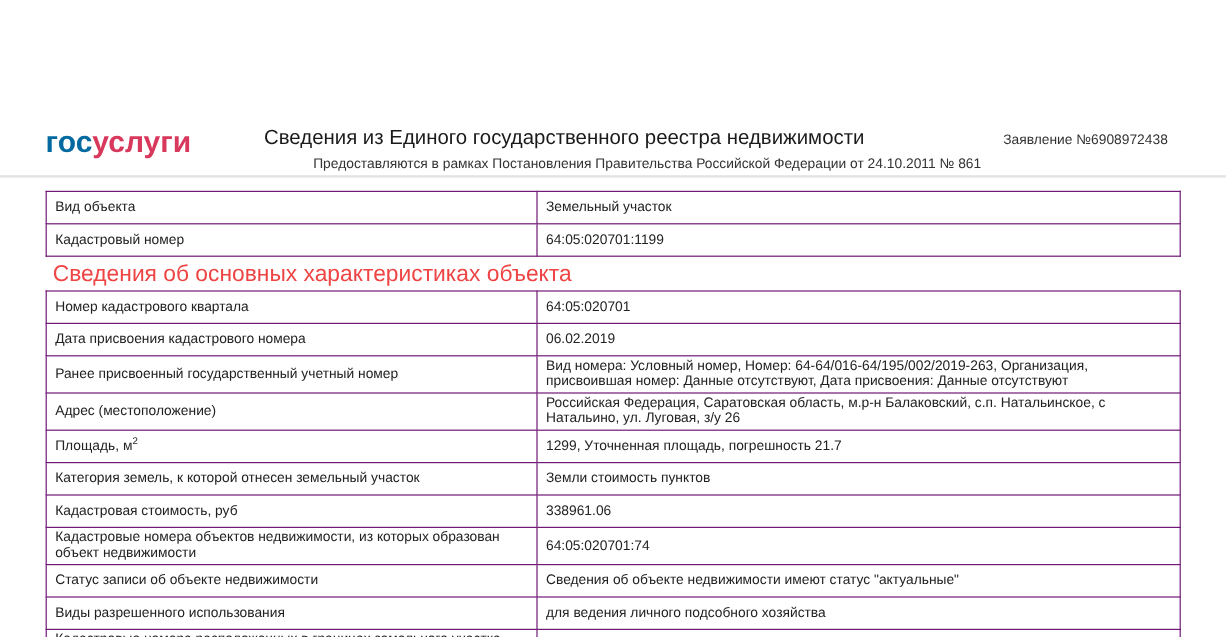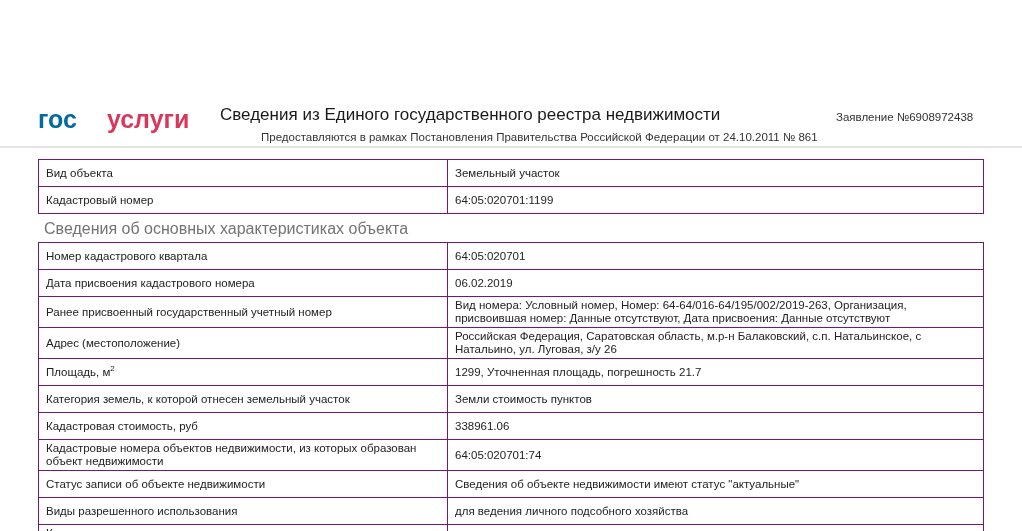--- a/index.html
+++ b/index.html
@@ -12,21 +12,21 @@
   }
   .header {
     position: absolute; left: 0; top: 0; width: 1022px; height: 147px;
   }
   .logo {
     position: absolute; left: 38px; top: 104px;
     font-size: 25px; font-weight: bold; letter-spacing: 0px;
     line-height: 30px;
   }
   .logo .part1 { color: #0369a1; }
-  .logo .part2 { color: #d8385c; margin-left: 30px; }
+  .logo .part2 { color: #d8385c; }
   .title {
     position: absolute; left: 220px; top: 104px;
     font-size: 17px; color: #1a1a1a; line-height: 22px;
   }
   .subtitle {
     position: absolute; left: 220px; top: 130px;
     font-size: 11.5px; color: #333; line-height: 14px; padding-left: 41px;
   }
   .app-num {
     position: absolute; left: 836px; top: 110px;
@@ -47,21 +47,21 @@
     padding: 2px 8px 2px 7px;
     vertical-align: middle;
     line-height: 13px;
   }
   table.kv td.k { width: 393px; }
   table.kv tr.h2 td { height: 22px; }
   table.kv tr.h3 td { height: 26px; }
   #t1 { top: 159px; }
   .section-title {
     position: absolute; left: 44px; top: 220px;
-    font-size: 16px; color: #737373; line-height: 18px;
+    font-size: 19px; color: #ef4444; line-height: 18px;
   }
   #t2 { top: 242px; }
   sup { font-size: 8px; line-height: 0; }
 </style>
 </head>
 <body>
 
 <div class="header">
   <div class="logo">
     <span class="part1">гос</span><span class="part2">услуги</span>

